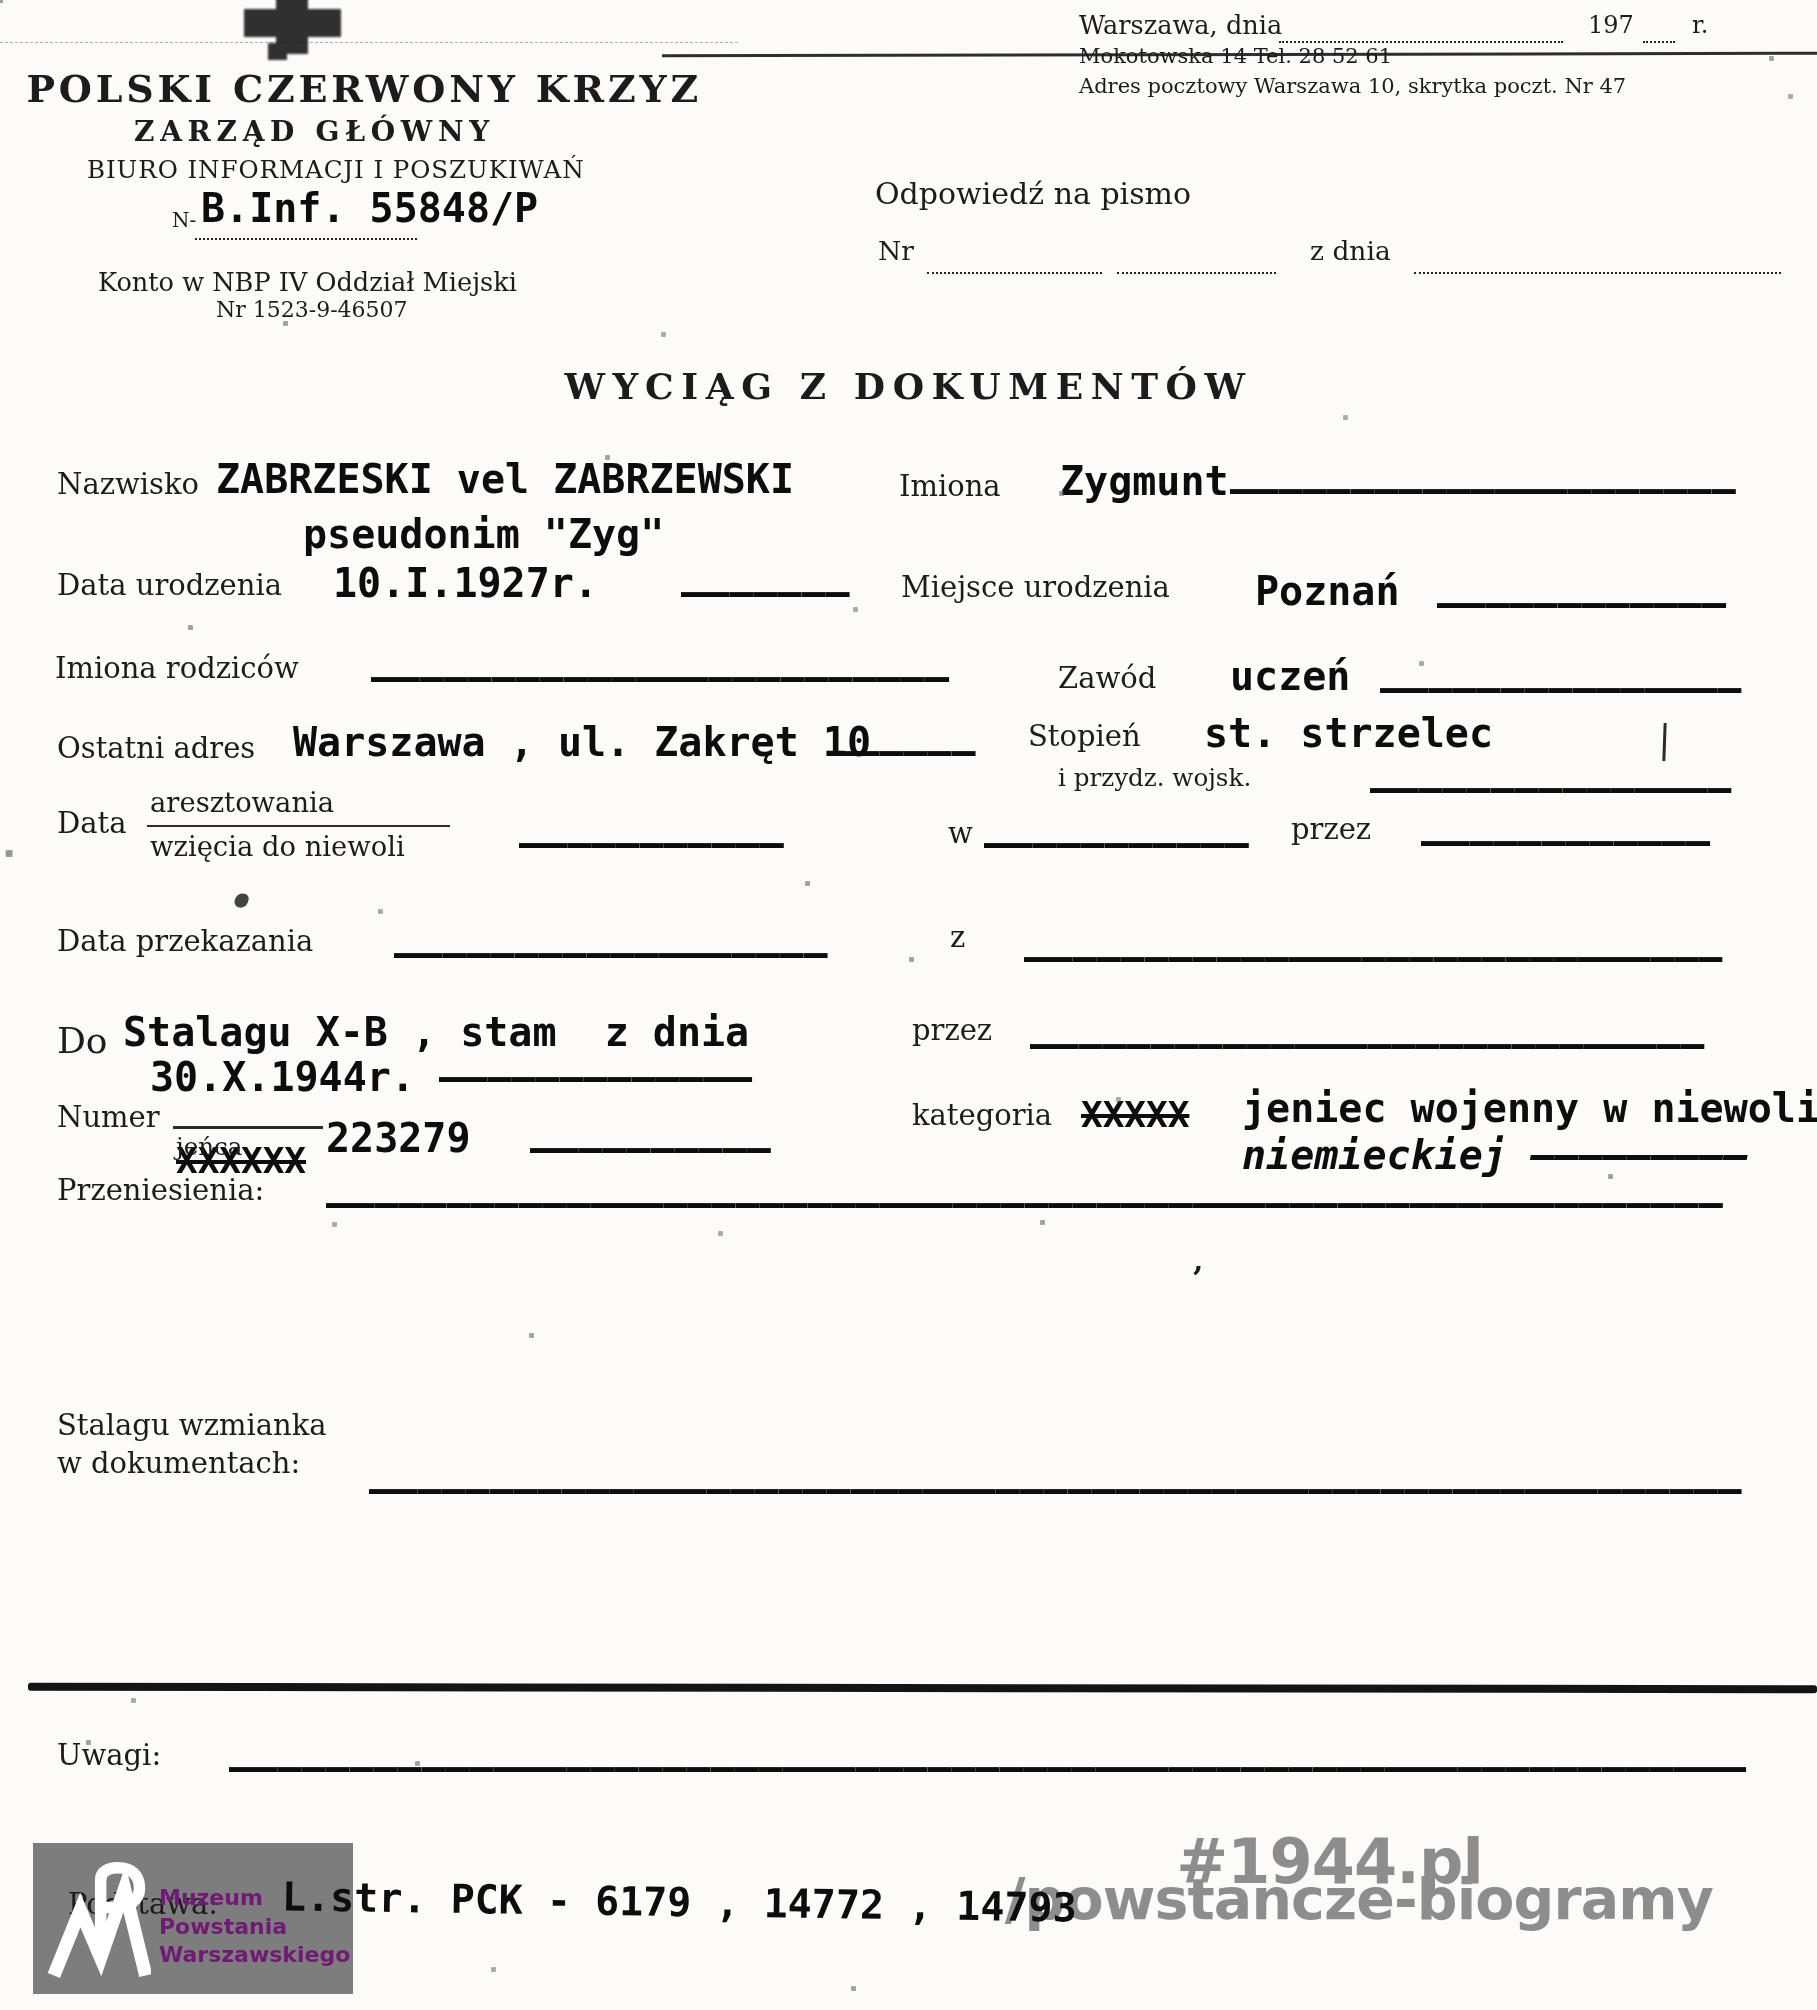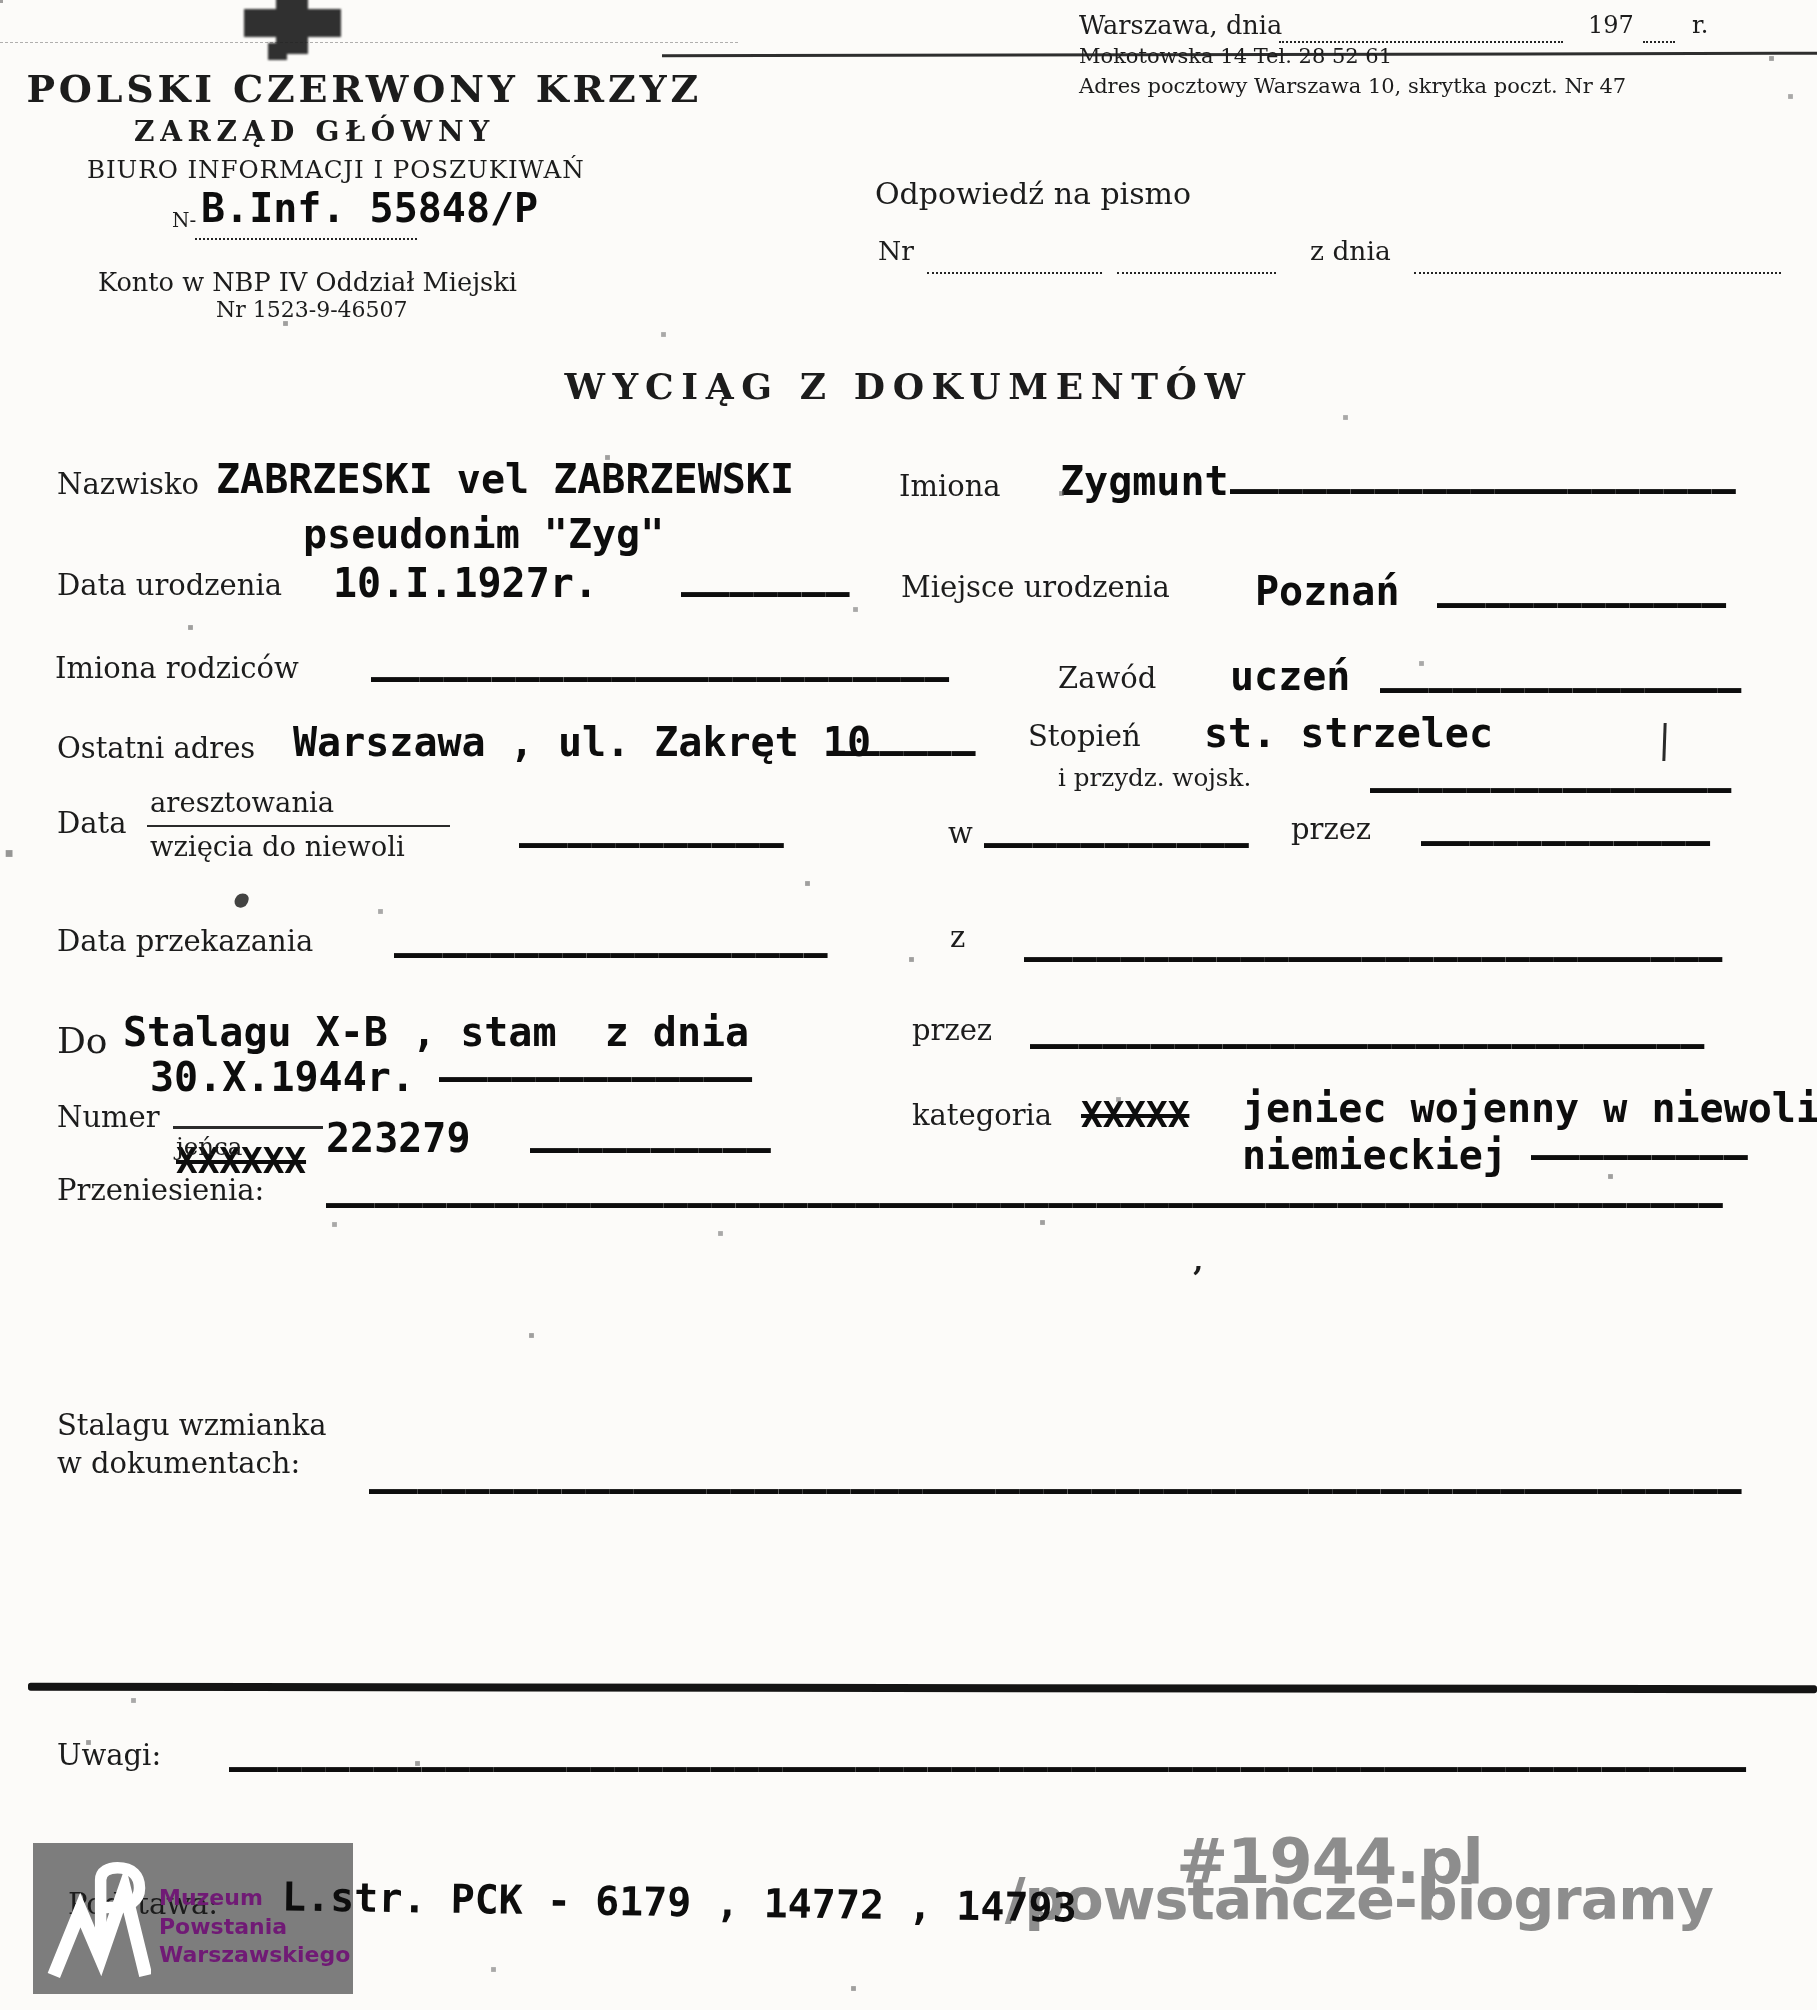--- a/index.html
+++ b/index.html
@@ -109,21 +109,21 @@
 
   <div class="abs lbl" style="left:57px;top:1100px;font-size:29px;">Numer</div>
   <div class="abs typed crossed" style="left:176px;top:1140px;font-size:36px;text-align:center;">XXXXXX</div>
   <div class="abs rule" style="left:173px;top:1126px;width:150px;height:2.8px;"></div>
   <div class="abs lbl" style="left:176px;top:1132px;font-size:24.6px;">jeńca</div>
   <div class="abs typed" style="left:326px;top:1115px;font-size:40px;">223279</div>
   <div class="abs dash" style="left:530px;top:1128px;">––––––––––</div>
   <div class="abs lbl" style="left:912px;top:1098px;font-size:29px;">kategoria</div>
   <div class="abs typed crossed" style="left:1081px;top:1094px;font-size:36px;">XXXXX</div>
   <div class="abs typed" style="left:1242px;top:1085px;font-size:40px;">jeniec wojenny w niewoli</div>
-  <div class="abs typed" style="left:1242px;top:1132px;font-size:40px;">niemieckiej –––––––––</div>
+  <div class="abs typed" style="left:1242px;top:1132px;font-size:40px;font-style:italic;">niemieckiej –––––––––</div>
 
   <div class="abs lbl" style="left:57px;top:1173px;font-size:29px;">Przeniesienia:</div>
   <div class="abs dash" style="left:326px;top:1183px;">––––––––––––––––––––––––––––––––––––––––––––––––––––––––––</div>
   <div class="abs lbl" style="left:1192px;top:1259px;font-size:32px;font-weight:700;">’</div>
 
   <div class="abs lbl" style="left:57px;top:1408px;font-size:29px;">Stalagu wzmianka</div>
   <div class="abs lbl" style="left:57px;top:1446px;font-size:29px;">w dokumentach:</div>
   <div class="abs dash" style="left:369px;top:1469px;">–––––––––––––––––––––––––––––––––––––––––––––––––––––––––</div>
 
   <div class="abs" style="left:28px;top:1684px;width:1789px;height:7.6px;background:#141414;border-radius:2.8px;transform:rotate(0.08deg);"></div>

